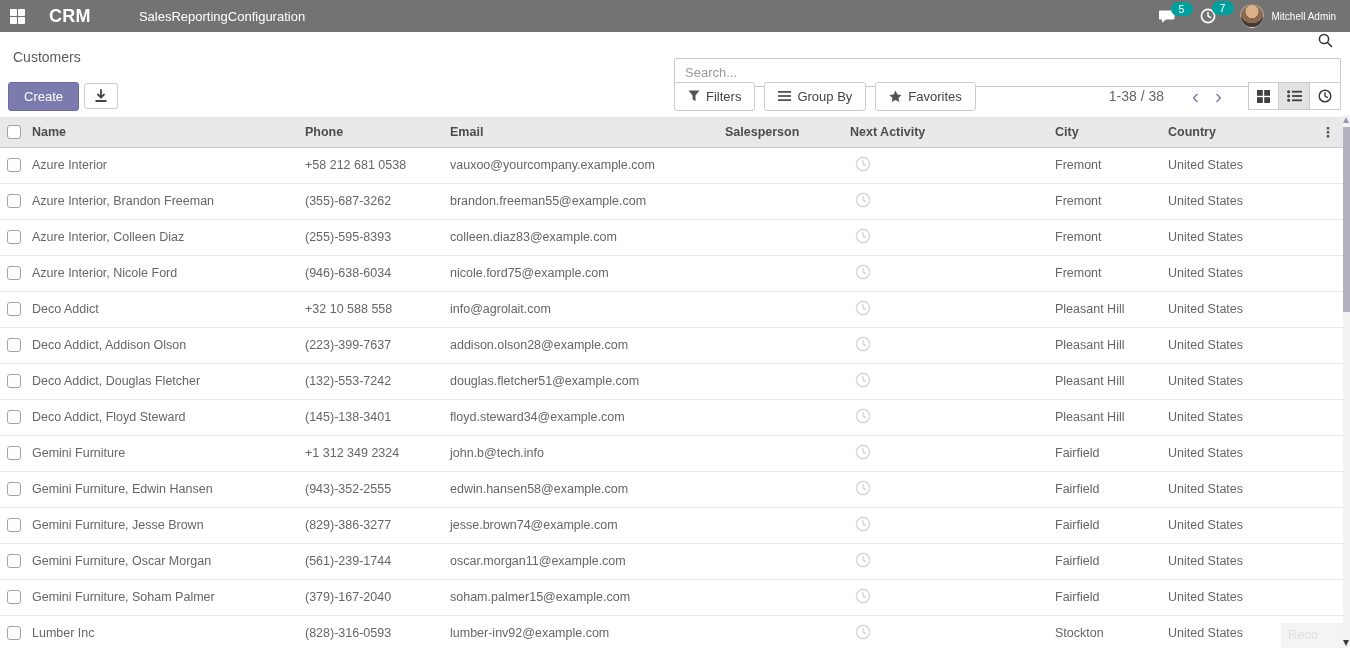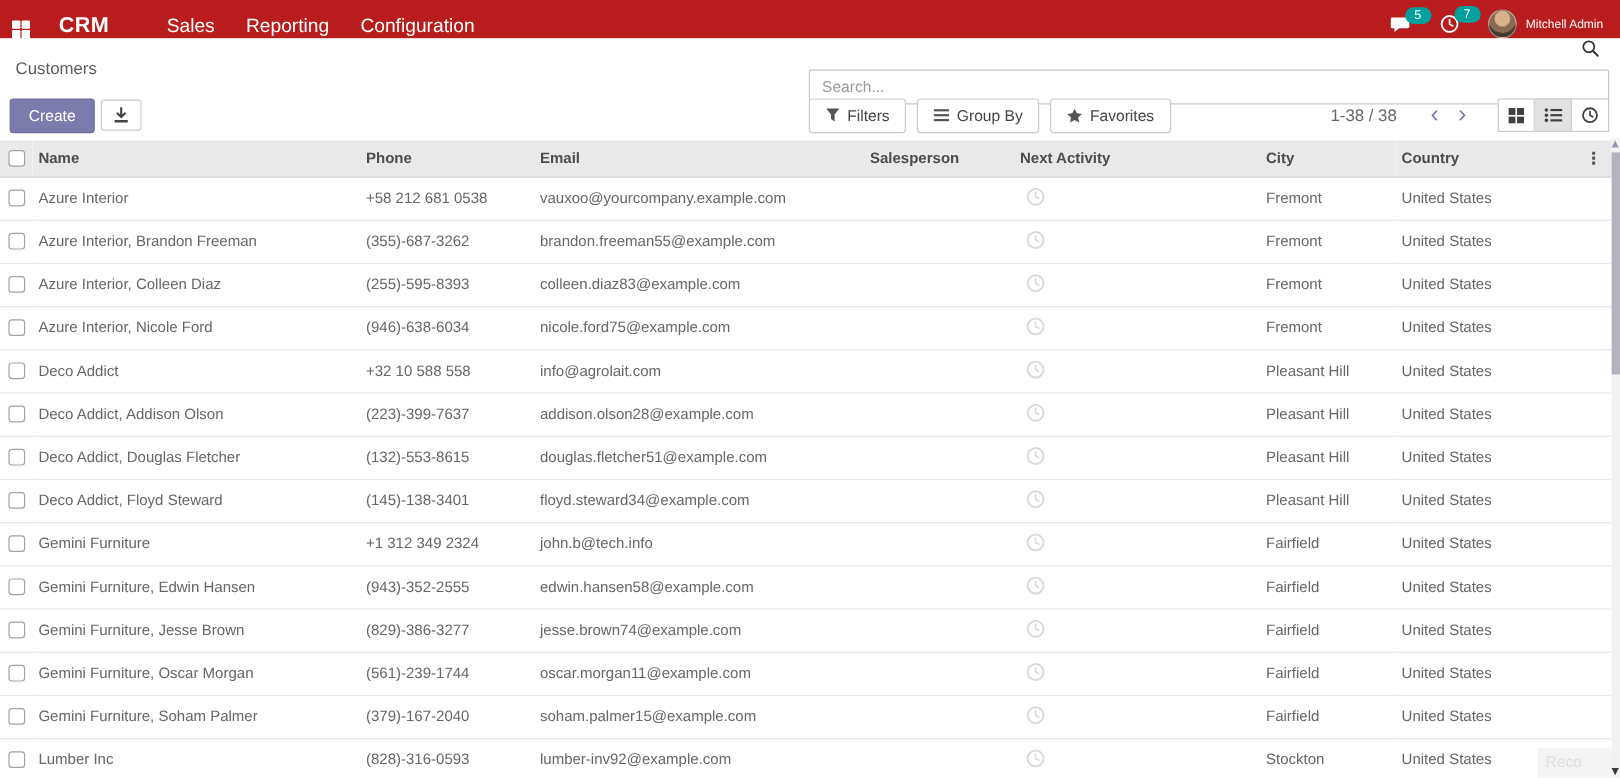--- a/index.html
+++ b/index.html
@@ -1,26 +1,26 @@
 <!DOCTYPE html>
 <html><head>
 <meta charset="utf-8">
 <style>
   * { box-sizing: border-box; margin: 0; padding: 0; }
   html, body { width: 1350px; height: 648px; overflow: hidden; background: #fff;
     font-family: "Liberation Sans", "DejaVu Sans", sans-serif; }
 
   
-  .navbar { height: 32px; background: #b91c1c; display: flex; align-items: flex-end;
+  .navbar { height: 32px; background: #737373; display: flex; align-items: center;
     color: #fff; padding: 0 14px 0 10px; }
   .apps-icon { width: 15px; height: 15px; display: grid; grid-template-columns: 7px 7px;
     grid-template-rows: 7px 7px; gap: 1px; cursor: pointer; }
   .apps-icon span { background: #fff; border-radius: 1px; }
   .brand { font-size: 18px; font-weight: bold; margin-left: 24px; letter-spacing: .3px; }
-  .nav-menus { display: flex; margin-left: 48px; gap: 26px; font-size: 16px; }
+  .nav-menus { display: flex; margin-left: 48px; font-size: 13px; }
   .nav-menu { cursor: pointer; }
   .nav-right { margin-left: auto; display: flex; align-items: center; gap: 24px; }
   .icon-badge-wrap { position: relative; cursor: pointer; display: flex; align-items: center; }
   .nav-badge { position: absolute; top: -7px; left: 12px; background: #00a09d; color: #fff;
     font-size: 10.5px; line-height: 14px; min-width: 22px; text-align: center;
     border-radius: 9px; padding: 0 5px; }
   .user-block { display: flex; align-items: center; gap: 8px; cursor: pointer; }
   .avatar { width: 24px; height: 24px; border-radius: 50%;
     background: radial-gradient(circle at 50% 30%, #d9b28a 0 34%, #8a6b52 35% 62%, #44382f 63%);
     border: 1px solid rgba(255,255,255,.4); }
@@ -350,21 +350,21 @@
       </span>
     </td>
     <td>Pleasant Hill</td>
     <td>United States</td>
     <td></td>
   </tr>
 
   <tr>
     <td class="cb-cell"><span class="cb"></span></td>
     <td>Deco Addict, Douglas Fletcher</td>
-    <td>(132)-553-8615</td>
+    <td>(132)-553-7242</td>
     <td>douglas.fletcher51@example.com</td>
     <td></td>
     <td>
       <span class="clock-dim">
         <svg width="16" height="16" viewBox="0 0 16 16">
           <circle cx="8" cy="8" r="6.6" fill="none" stroke="#dadada" stroke-width="1.6"></circle>
           <path d="M8 4.4 V8 L10.5 9.5" fill="none" stroke="#dadada" stroke-width="1.5" stroke-linecap="round"></path>
         </svg>
       </span>
     </td>

